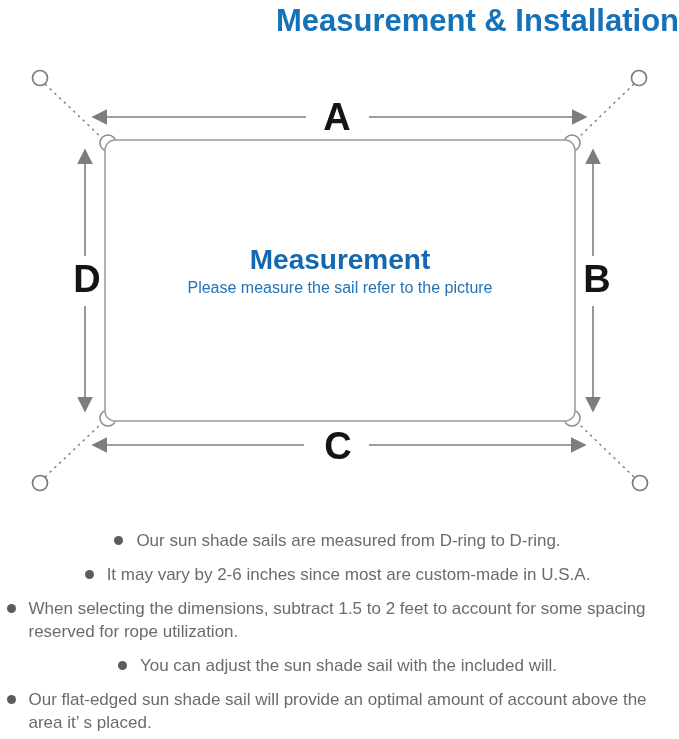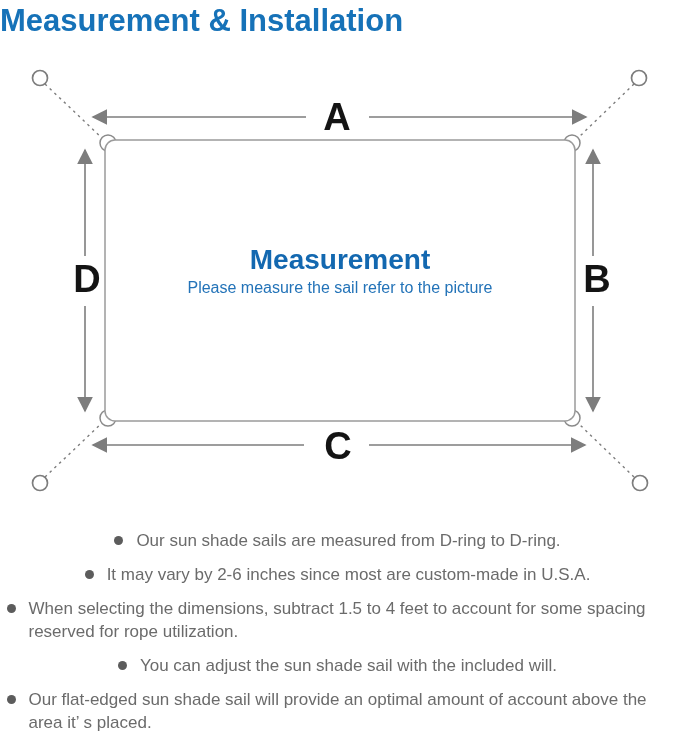--- a/index.html
+++ b/index.html
@@ -16,21 +16,21 @@
     width: 679px;
     height: 739px;
     background: #ffffff;
   }
   .title {
     position: absolute;
     top: 0px;
     left: 0;
     width: 679px;
     margin: 0;
-    text-align: left;
+    text-align: right;
     font-size: 31px;
     line-height: 42px;
     font-weight: bold;
     color: #1672b8;
     letter-spacing: 0px;
   }
   .diagram {
     position: absolute;
     top: 60px;
     left: 0;
@@ -145,21 +145,21 @@
     <li>
       <span class="dot"></span>
       <span class="note-text">Our sun shade sails are measured from D-ring to D-ring.</span>
     </li>
     <li>
       <span class="dot"></span>
       <span class="note-text">It may vary by 2-6 inches since most are custom-made in U.S.A.</span>
     </li>
     <li>
       <span class="dot"></span>
-      <span class="note-text">When selecting the dimensions, subtract 1.5 to 4 feet to account for some spacing reserved for rope utilization.</span>
+      <span class="note-text">When selecting the dimensions, subtract 1.5 to 2 feet to account for some spacing reserved for rope utilization.</span>
     </li>
     <li>
       <span class="dot"></span>
       <span class="note-text">You can adjust the sun shade sail with the included will.</span>
     </li>
     <li>
       <span class="dot"></span>
       <span class="note-text">Our flat-edged sun shade sail will provide an optimal amount of account above the area it’ s placed.</span>
     </li>
   </ul>

